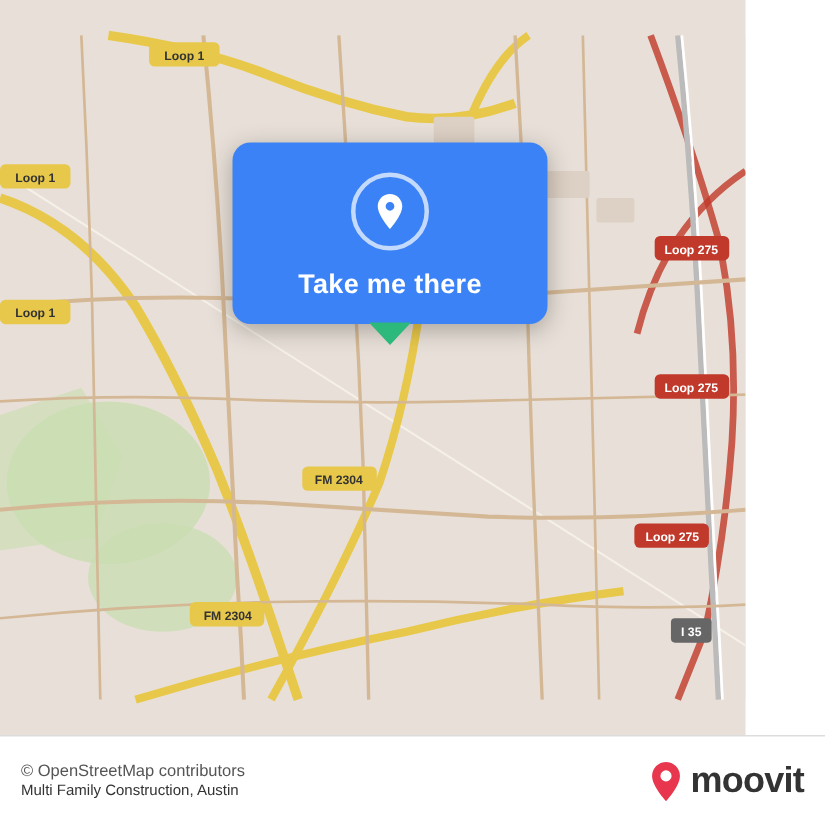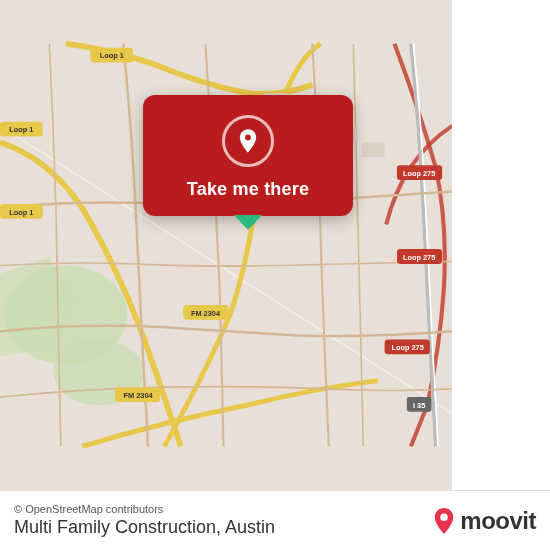--- a/index.html
+++ b/index.html
@@ -6,41 +6,41 @@
 
     body {
       width: 550px;
       height: 550px;
       overflow: hidden;
       font-family: Arial, sans-serif;
       position: relative;
     }
 
     #map-container {
-      width: 452px;
+      width: 497px;
       height: 490px;
       position: relative;
       overflow: hidden;
       background-color: #e8e0d8;
     }
 
     
     #map-svg {
       width: 100%;
       height: 100%;
       position: absolute;
       top: 0; left: 0;
     }
 
     #popup-card {
       position: absolute;
       top: 95px;
-      left: 143px;
+      left: 155px;
       width: 210px;
-      background: #b91c1c;
+      background: #3b82f6;
       border-radius: 12px;
       display: flex;
       flex-direction: column;
       align-items: center;
       padding: 20px 16px 16px;
       box-shadow: 0 4px 16px rgba(0,0,0,0.28);
       cursor: pointer;
     }
 
     #popup-card::after {
@@ -89,21 +89,21 @@
       justify-content: space-between;
       padding: 0 14px;
     }
 
     #copyright-text {
       font-size: 11px;
       color: #555;
     }
 
     #location-info {
-      font-size: 18px;
+      font-size: 10px;
       color: #333;
       font-weight: 500;
     }
 
     #moovit-logo {
       display: flex;
       align-items: center;
       gap: 5px;
     }
 

